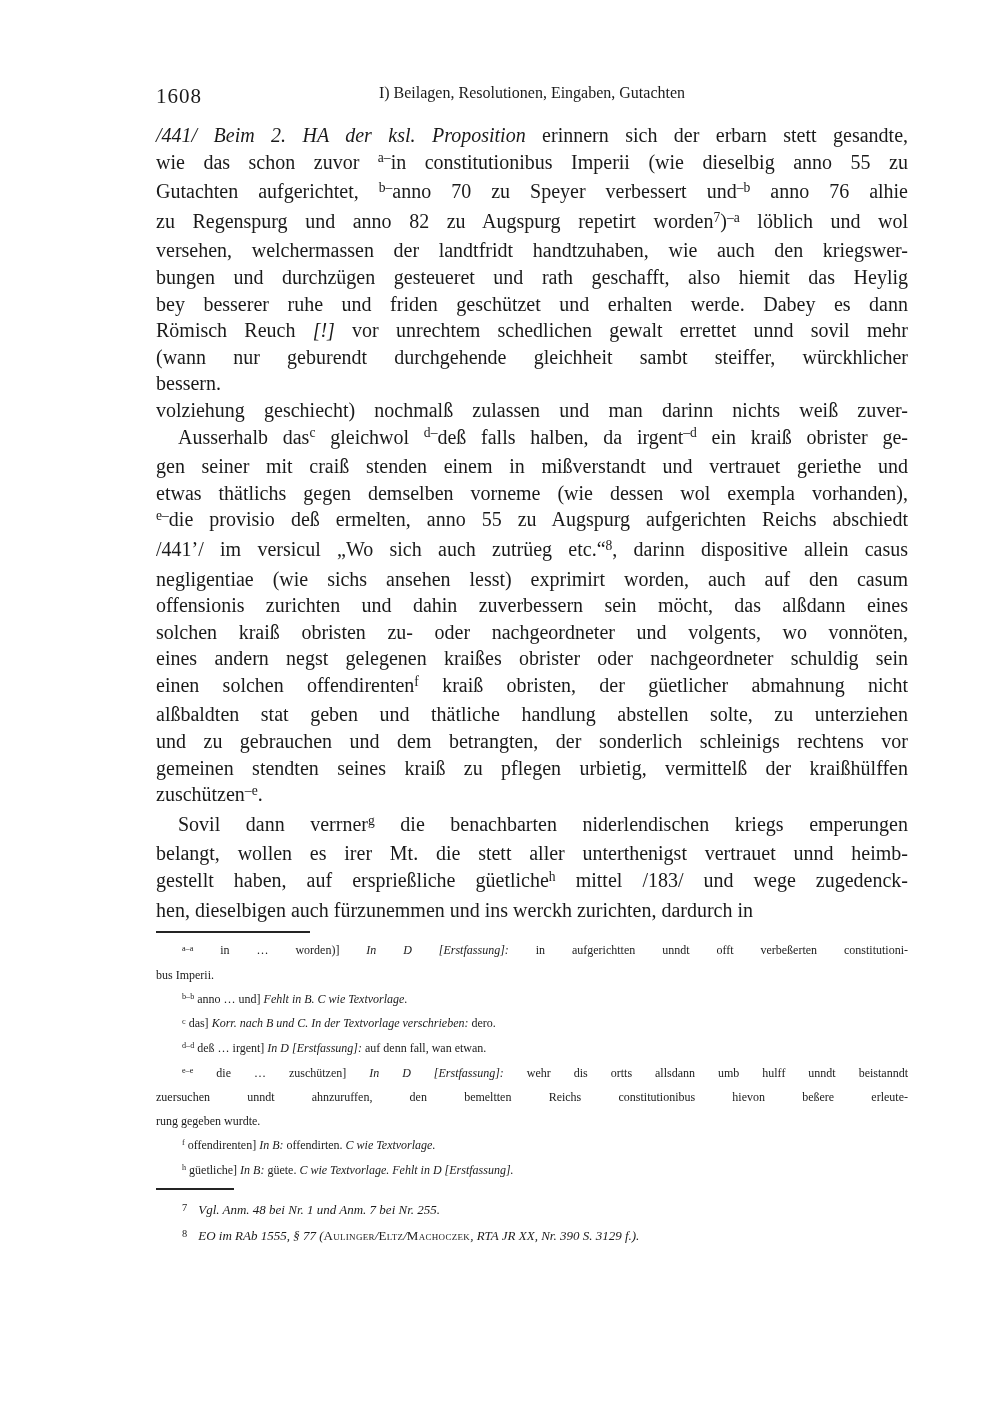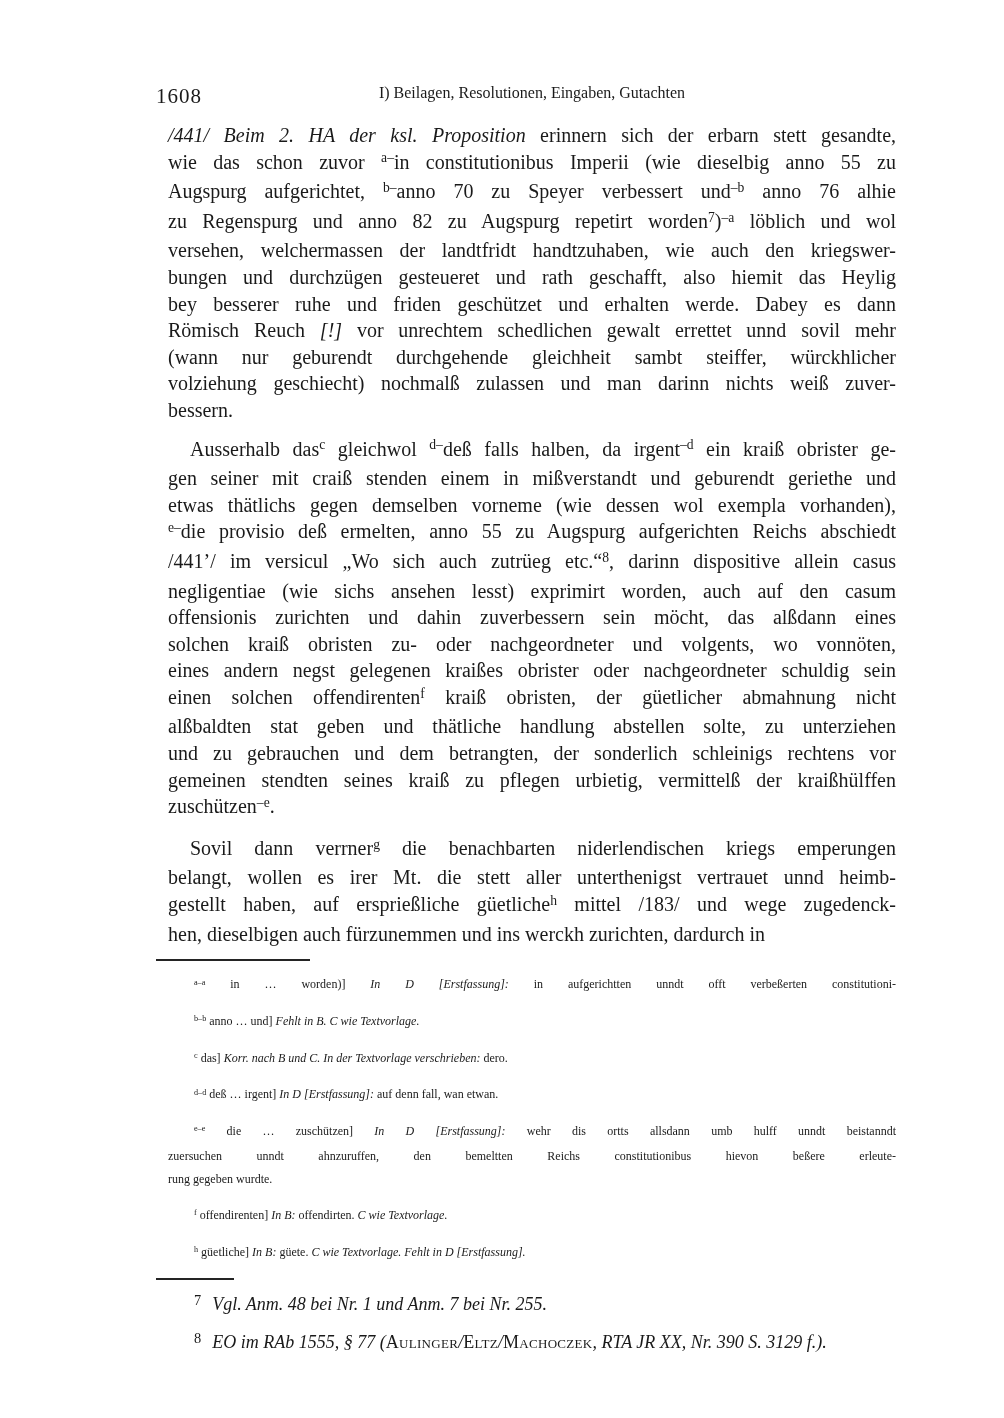--- a/index.html
+++ b/index.html
@@ -9,64 +9,64 @@
     background:#ffffff;
     font-family:Liberation Serif, serif;
     color:#1a1a1a;
     overflow:hidden;
   }
   .content{position:absolute;left:156px;top:84px;width:752px;}
   .header{position:relative;height:26px;font-size:21px;}
   .pagenum{position:absolute;left:0;top:0;letter-spacing:1px;}
   .header-title{position:absolute;left:50%;transform:translateX(-50%);white-space:nowrap;font-size:16px;}
   .bodytext{margin-top:12px;font-size:20px;line-height:26.6px;}
-  .para{margin:12px;}
+  .para{margin:0;}
   .line{text-align:justify;text-align-last:justify;white-space:normal;}
   .line.last{text-align-last:left;}
   .line.indent{text-indent:22px;}
   .fnblock .line.indent{text-indent:26px;}
   .s-n{font-style:normal;}
   .s-i{font-style:italic;}
   .s-sup{font-size:0.68em;position:relative;top:-0.45em;font-style:normal;}
   .s-fnum{font-size:0.8em;position:relative;top:-0.32em;font-style:normal;margin-right:11px;}
   .s-sc{font-variant:small-caps;font-style:normal;letter-spacing:0.3px;}
   .rule{background:#242424;height:2px;border:0;}
   .rule-letters{width:154px;margin:8px 0 6px 0;}
   .rule-numbers{width:78px;margin:5px 0 7px 0;}
   .fn-letters{font-size:12px;line-height:23.7px;}
-  .fn-numbers{font-size:18px;line-height:25px;}
+  .fn-numbers{font-size:13px;line-height:25px;}
 </style>
 </head>
 <body>
 
 <div class="page">
   <div class="content">
 
     <div class="header">
       <span class="pagenum">1608</span>
       <span class="header-title">I) Beilagen, Resolutionen, Eingaben, Gutachten</span>
     </div>
 
     <div class="bodytext">
         <div class="para">
           <div class="line"><span class="s-i">/441/ Beim 2. HA der ksl. Proposition</span><span class="s-n"> erinnern sich der erbarn stett gesandte,</span></div>
           <div class="line"><span class="s-n">wie das schon zuvor </span><span class="s-sup">a–</span><span class="s-n">in constitutionibus Imperii (wie dieselbig anno 55 zu</span></div>
-          <div class="line"><span class="s-n">Augspurg aufgerichtet, </span><span class="s-sup">b–</span><span class="s-n">anno 70 zu Speyer verbessert und</span><span class="s-sup">–b</span><span class="s-n"> anno 76 alhie</span></div>
+          <div class="line"><span class="s-n">Gutachten aufgerichtet, </span><span class="s-sup">b–</span><span class="s-n">anno 70 zu Speyer verbessert und</span><span class="s-sup">–b</span><span class="s-n"> anno 76 alhie</span></div>
           <div class="line"><span class="s-n">zu Regenspurg und anno 82 zu Augspurg repetirt worden</span><span class="s-sup">7</span><span class="s-n">)</span><span class="s-sup">–a</span><span class="s-n"> löblich und wol</span></div>
           <div class="line"><span class="s-n">versehen, welchermassen der landtfridt handtzuhaben, wie auch den kriegswer-</span></div>
           <div class="line"><span class="s-n">bungen und durchzügen gesteueret und rath geschafft, also hiemit das Heylig</span></div>
           <div class="line"><span class="s-n">bey besserer ruhe und friden geschützet und erhalten werde. Dabey es dann</span></div>
           <div class="line"><span class="s-n">Römisch Reuch </span><span class="s-i">[!]</span><span class="s-n"> vor unrechtem schedlichen gewalt errettet unnd sovil mehr</span></div>
           <div class="line"><span class="s-n">(wann nur geburendt durchgehende gleichheit sambt steiffer, würckhlicher</span></div>
+          <div class="line last"><span class="s-n">bessern.</span></div>
           <div class="line"><span class="s-n">volziehung geschiecht) nochmalß zulassen und man darinn nichts weiß zuver-</span></div>
-          <div class="line last"><span class="s-n">bessern.</span></div>
         </div>
         <div class="para">
           <div class="line indent"><span class="s-n">Ausserhalb das</span><span class="s-sup">c</span><span class="s-n"> gleichwol </span><span class="s-sup">d–</span><span class="s-n">deß falls halben, da irgent</span><span class="s-sup">–d</span><span class="s-n"> ein kraiß obrister ge-</span></div>
-          <div class="line"><span class="s-n">gen seiner mit craiß stenden einem in mißverstandt und geburendt geriethe und</span></div>
+          <div class="line"><span class="s-n">gen seiner mit craiß stenden einem in mißverstandt und vertrauet geriethe und</span></div>
           <div class="line"><span class="s-n">etwas thätlichs gegen demselben vorneme (wie dessen wol exempla vorhanden),</span></div>
           <div class="line"><span class="s-sup">e–</span><span class="s-n">die provisio deß ermelten, anno 55 zu Augspurg aufgerichten Reichs abschiedt</span></div>
           <div class="line"><span class="s-n">/441’/ im versicul „Wo sich auch zutrüeg etc.“</span><span class="s-sup">8</span><span class="s-n">, darinn dispositive allein casus</span></div>
           <div class="line"><span class="s-n">negligentiae (wie sichs ansehen lesst) exprimirt worden, auch auf den casum</span></div>
           <div class="line"><span class="s-n">offensionis zurichten und dahin zuverbessern sein möcht, das alßdann eines</span></div>
           <div class="line"><span class="s-n">solchen kraiß obristen zu- oder nachgeordneter und volgents, wo vonnöten,</span></div>
           <div class="line"><span class="s-n">eines andern negst gelegenen kraißes obrister oder nachgeordneter schuldig sein</span></div>
           <div class="line"><span class="s-n">einen solchen offendirenten</span><span class="s-sup">f</span><span class="s-n"> kraiß obristen, der güetlicher abmahnung nicht</span></div>
           <div class="line"><span class="s-n">alßbaldten stat geben und thätliche handlung abstellen solte, zu unterziehen</span></div>
           <div class="line"><span class="s-n">und zu gebrauchen und dem betrangten, der sonderlich schleinigs rechtens vor</span></div>
@@ -79,20 +79,21 @@
           <div class="line"><span class="s-n">gestellt haben, auf ersprießliche güetliche</span><span class="s-sup">h</span><span class="s-n"> mittel /183/ und wege zugedenck-</span></div>
           <div class="line last"><span class="s-n">hen, dieselbigen auch fürzunemmen und ins werckh zurichten, dardurch in</span></div>
         </div>
       </div>
 
     <div class="rule rule-letters"></div>
 
     <div class="fn-letters fnblock">
         <div class="para">
           <div class="line indent"><span class="s-sup">a–a</span><span class="s-n"> in … worden)] </span><span class="s-i">In D [Erstfassung]:</span><span class="s-n"> in aufgerichtten unndt offt verbeßerten constitutioni-</span></div>
+          <div class="line last"><span class="s-n">bus Imperii.</span></div>
         </div>
         <div class="para">
           <div class="line indent last"><span class="s-sup">b–b</span><span class="s-n"> anno … und] </span><span class="s-i">Fehlt in B. C wie Textvorlage.</span></div>
         </div>
         <div class="para">
           <div class="line indent last"><span class="s-sup">c</span><span class="s-n"> das] </span><span class="s-i">Korr. nach B und C. In der Textvorlage verschrieben:</span><span class="s-n"> dero.</span></div>
         </div>
         <div class="para">
           <div class="line indent last"><span class="s-sup">d–d</span><span class="s-n"> deß … irgent] </span><span class="s-i">In D [Erstfassung]:</span><span class="s-n"> auf denn fall, wan etwan.</span></div>
         </div>

